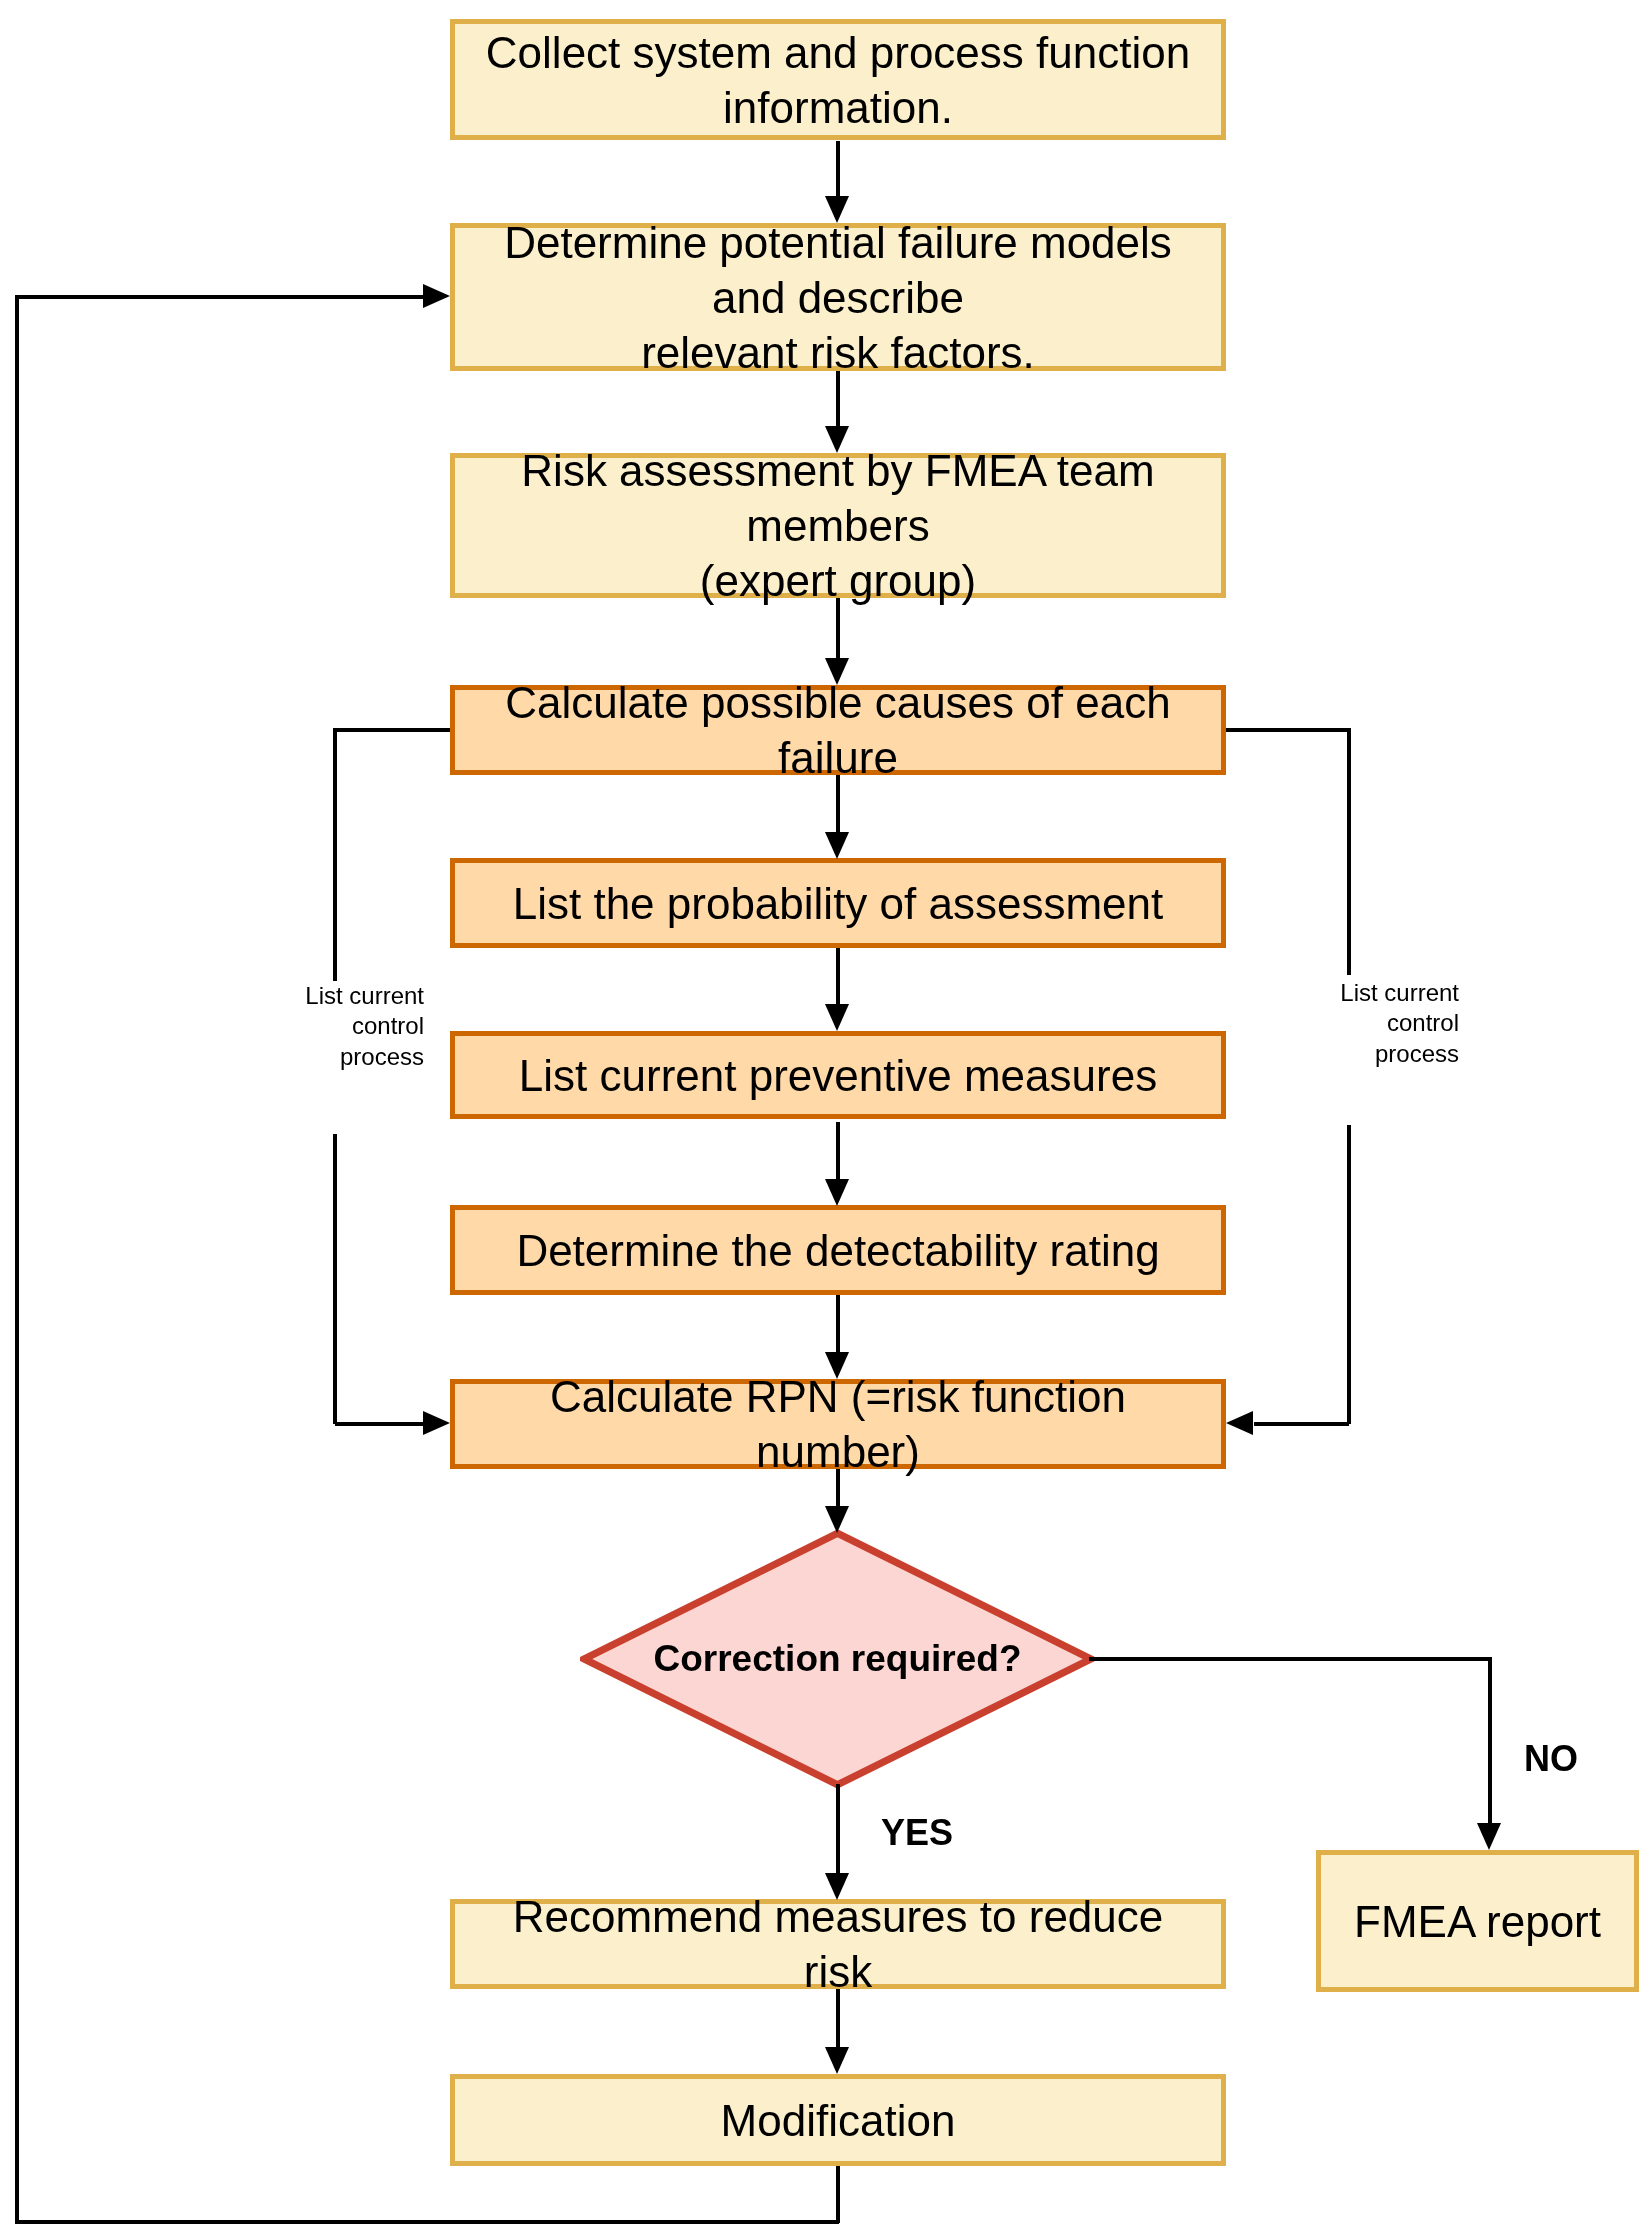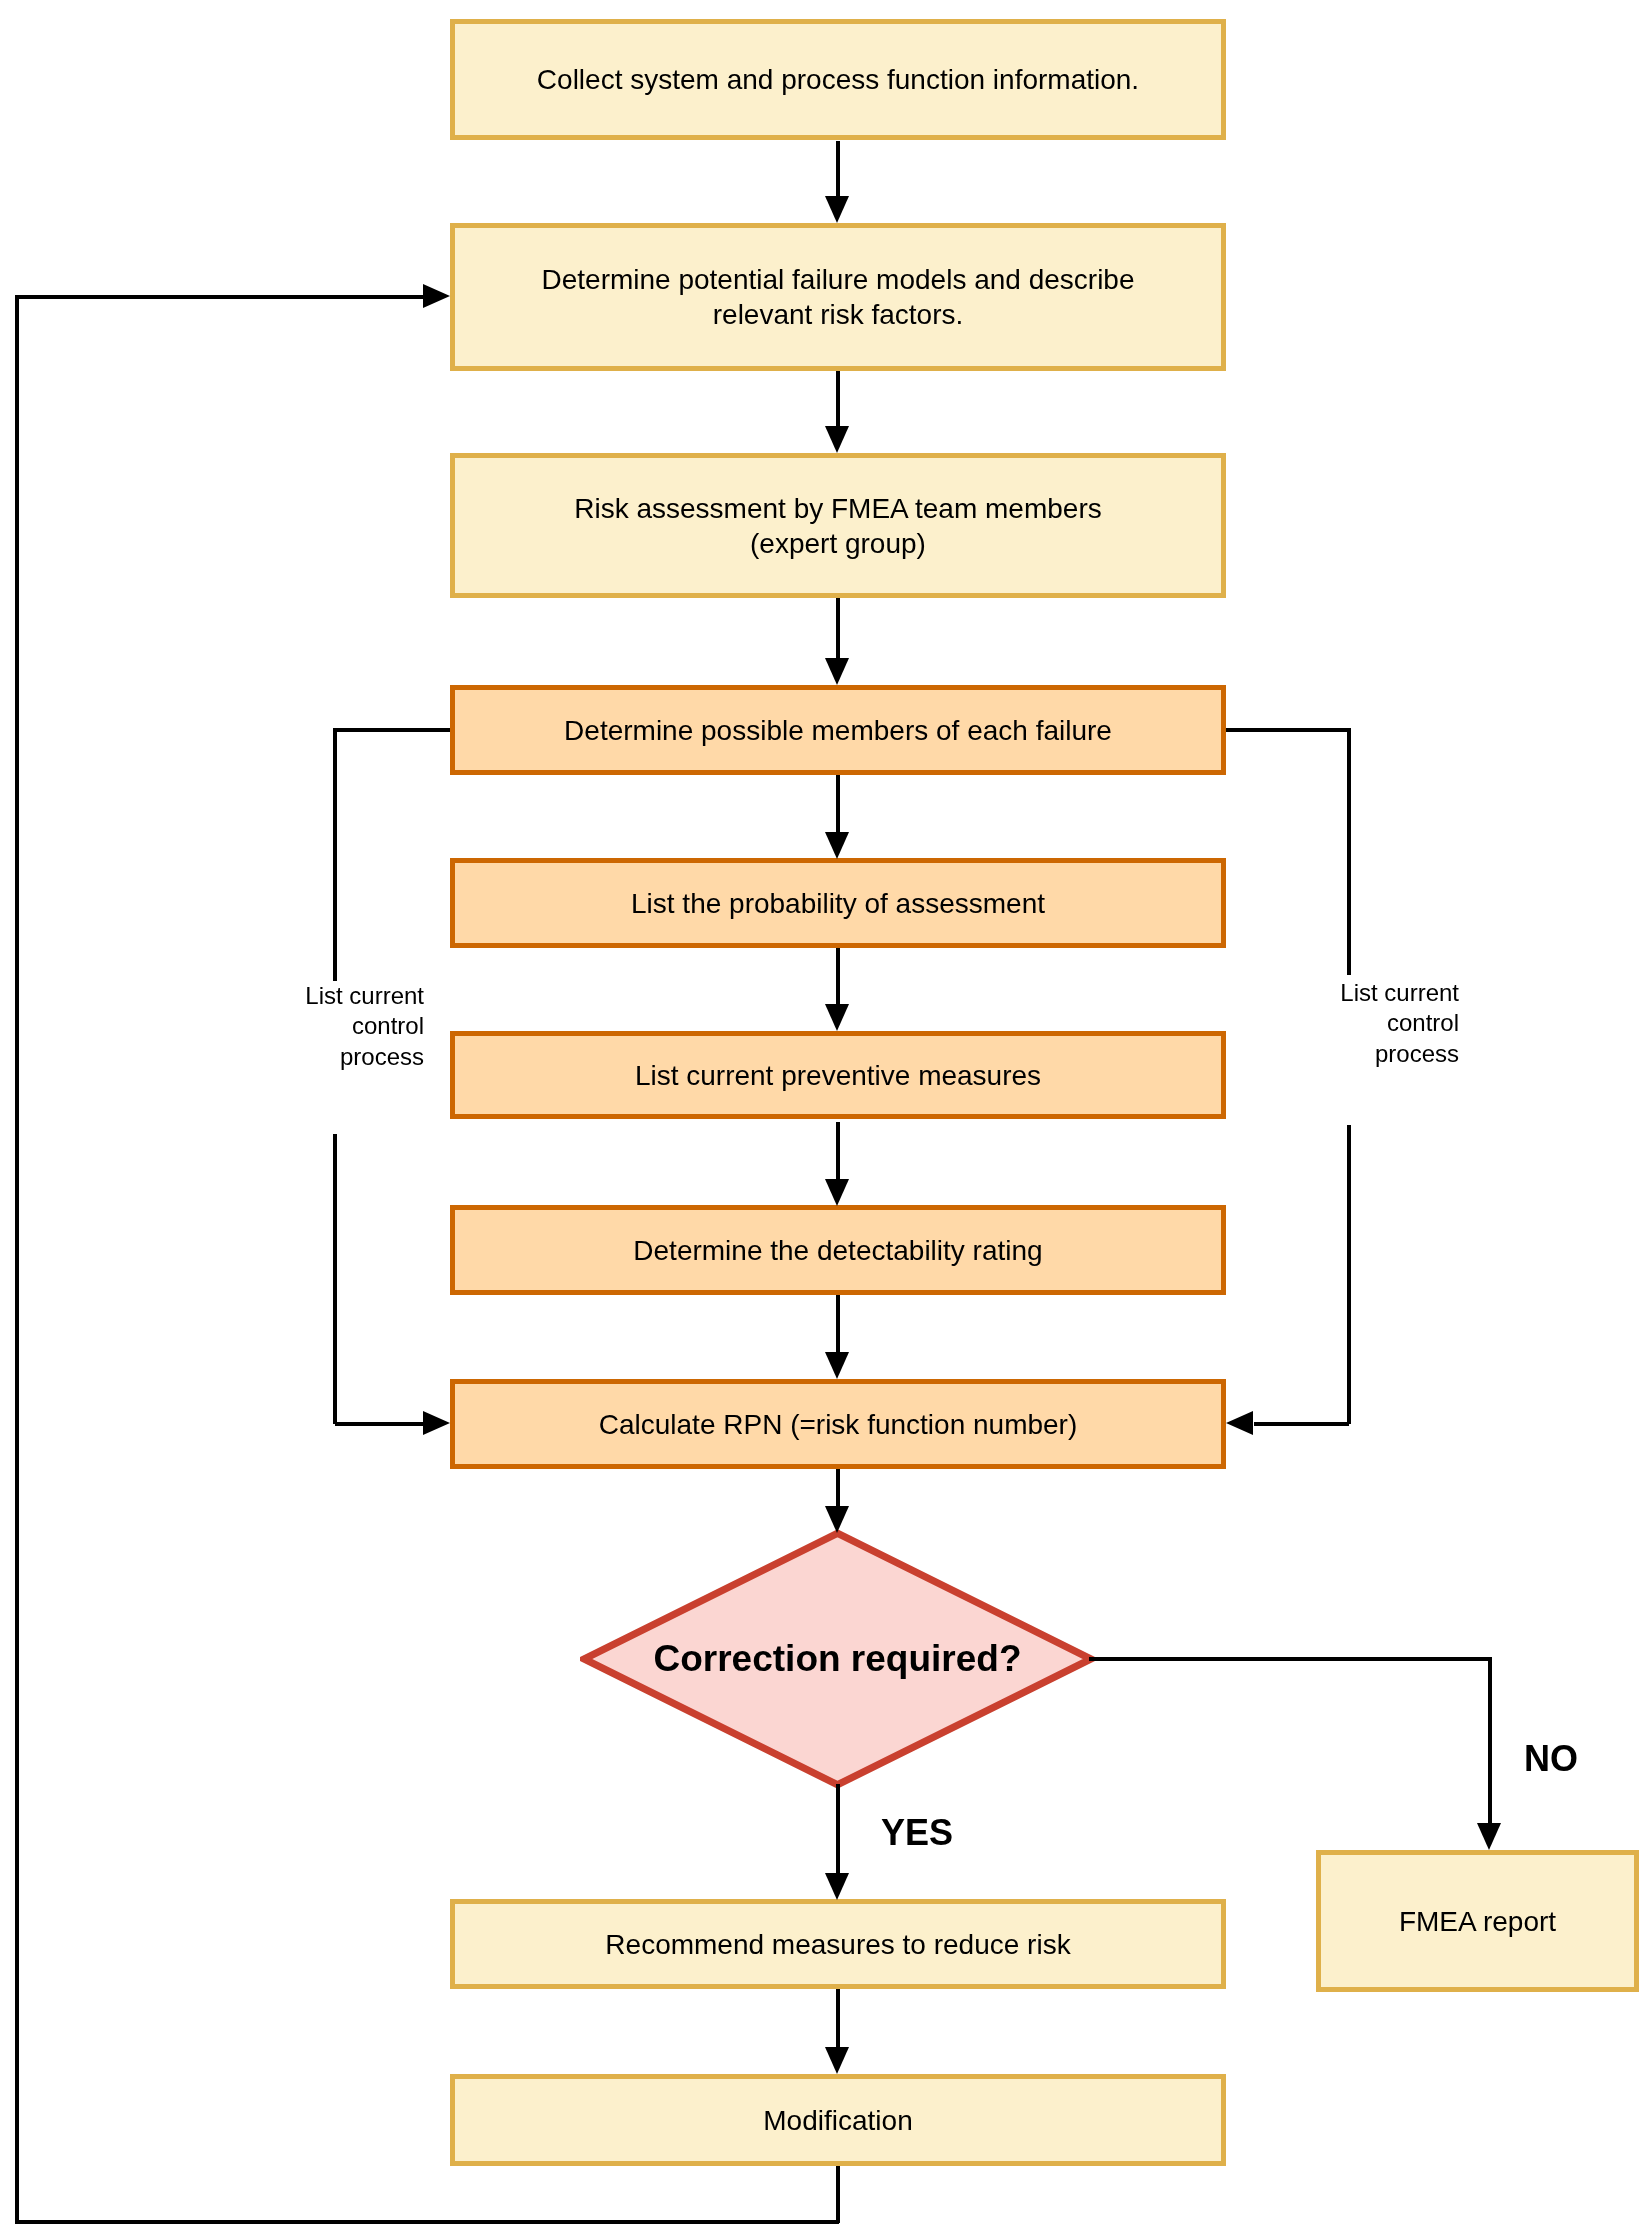--- a/index.html
+++ b/index.html
@@ -21,21 +21,21 @@
   }
   .node.yellow {
     background: var(--yellow-fill, #FCF0CC);
     border: 5.4px solid var(--yellow-border, #DFB04A);
   }
   .node.orange {
     background: var(--orange-fill, #FFD9A8);
     border: 5.4px solid var(--orange-border, #CC6702);
   }
   .node-label {
-    font-size: 28px;
+    font-size: 44px;
     line-height: 1.25;
     white-space: pre-line;
     padding: 0 18px;
   }
   .decision { position: absolute; }
   .decision svg { position: absolute; left: 0; top: 0; }
   .decision-label {
     position: absolute;
     inset: 0;
     display: flex;
@@ -93,21 +93,21 @@
     <span class="node-label">Determine potential failure models and describe
 relevant risk factors.</span>
   </div>
 
   <div class="node yellow" style="left:450px;top:453px;width:776px;height:145px">
     <span class="node-label">Risk assessment by FMEA team members
 (expert group)</span>
   </div>
 
   <div class="node orange" style="left:450px;top:685px;width:776px;height:90px">
-    <span class="node-label">Determine possible members of each failure</span>
+    <span class="node-label">Calculate possible causes of each failure</span>
   </div>
 
   <div class="node orange" style="left:450px;top:858px;width:776px;height:90px">
     <span class="node-label">List the probability of assessment</span>
   </div>
 
   <div class="node orange" style="left:450px;top:1031px;width:776px;height:88px">
     <span class="node-label">List current preventive measures</span>
   </div>
 

